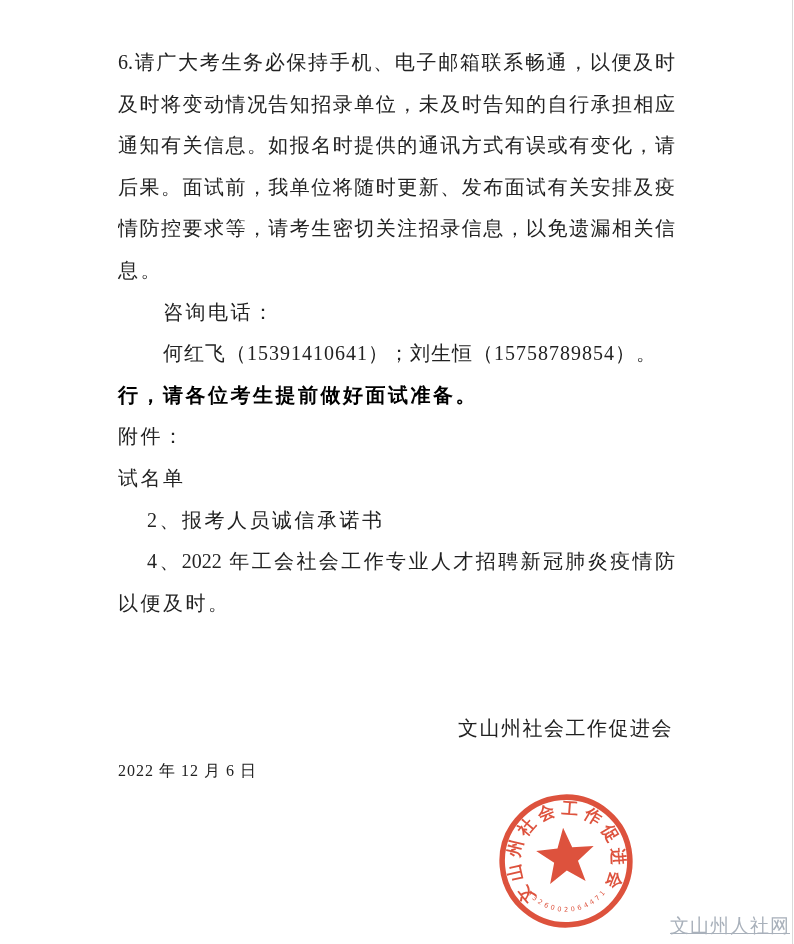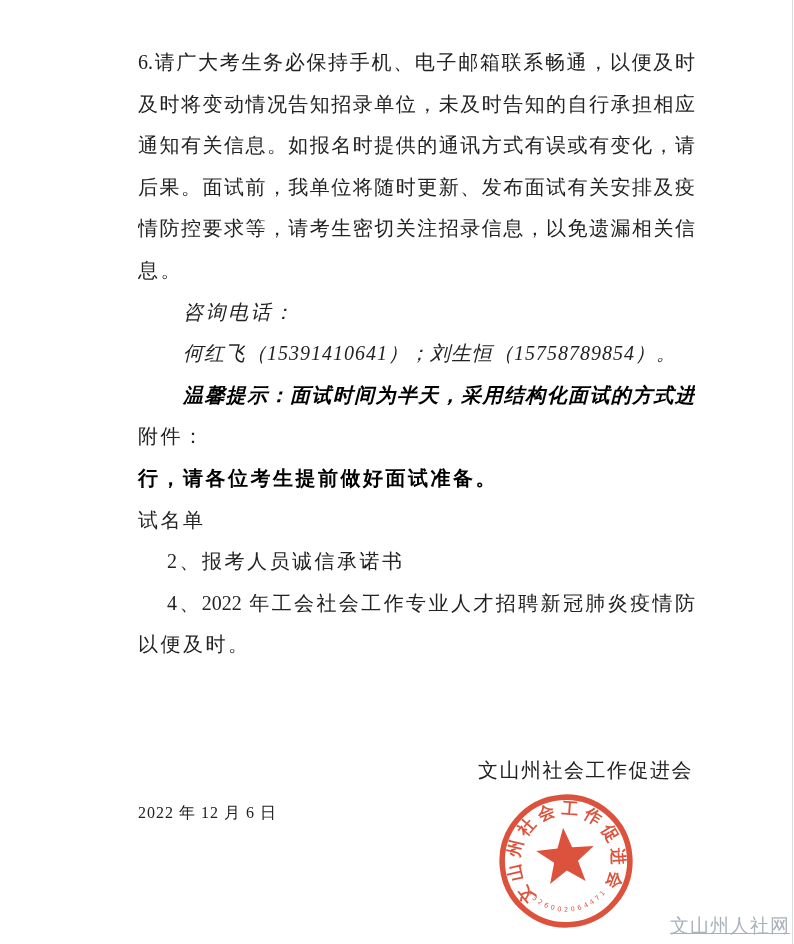--- a/index.html
+++ b/index.html
@@ -9,37 +9,37 @@
     background:#ffffff;
     overflow:hidden;
     font-family:"Liberation Serif","DejaVu Serif",serif;
     color:#222222;
   }
   .page-edge{
     position:absolute;top:0;right:1px;width:1px;height:944px;
     background:#d9d9d9;
   }
   .content{
-    position:absolute;left:118px;top:42px;width:557px;margin-left:20px;
+    position:absolute;left:118px;top:42px;width:557px;
   }
   .line{
     height:41.6px;line-height:41.6px;
     font-size:20px;
     letter-spacing:2.5px;
     white-space:nowrap;
   }
   .stretch{
     letter-spacing:0;
     white-space:normal;
     text-align:justify;
     text-align-last:justify;
     overflow:hidden;
   }
   .bold{font-weight:700;color:#000;}
-  .indent2{padding-left:45px;font-style:italic;}
+  .indent2{padding-left:45px;}
   .indent-num{padding-left:29px;}
   .spacer{height:84px;}
   .sig-line{
     height:41.6px;line-height:41.6px;font-size:20px;
     letter-spacing:1.5px;text-align:right;padding-right:2px;
     white-space:nowrap;
   }
   .date-line{
     height:41.6px;line-height:41.6px;font-size:16px;
     letter-spacing:1px;text-align:left;padding-right:30px;
@@ -67,23 +67,22 @@
 
   <div class="content">
     <div class="line stretch">6.请广大考生务必保持手机、电子邮箱联系畅通，以便及时</div>
     <div class="line stretch">及时将变动情况告知招录单位，未及时告知的自行承担相应</div>
     <div class="line stretch">通知有关信息。如报名时提供的通讯方式有误或有变化，请</div>
     <div class="line stretch">后果。面试前，我单位将随时更新、发布面试有关安排及疫</div>
     <div class="line stretch">情防控要求等，请考生密切关注招录信息，以免遗漏相关信</div>
     <div class="line">息。</div>
     <div class="line indent2">咨询电话：</div>
     <div class="line indent2" style="letter-spacing:1px;">何红飞（15391410641）；刘生恒（15758789854）。</div>
-    <div class="line bold indent2 stretch">温馨提示：面试时间为半天，采用结构化面试的方式进</div>
+    <div class="line bold">行，请各位考生提前做好面试准备。</div>
     <div class="line">附件：</div>
-    <div class="line bold">行，请各位考生提前做好面试准备。</div>
     <div class="line">试名单</div>
     <div class="line indent-num">2、报考人员诚信承诺书</div>
     <div class="line indent-num stretch">4、2022 年工会社会工作专业人才招聘新冠肺炎疫情防</div>
     <div class="line">以便及时。</div>
 
     <div class="spacer"></div>
 
     <div class="sig-line">文山州社会工作促进会</div>
     <div class="date-line">2022 年 12 月 6 日</div>
   </div>

